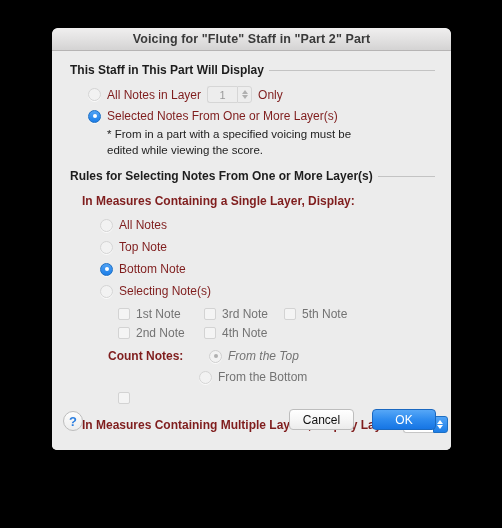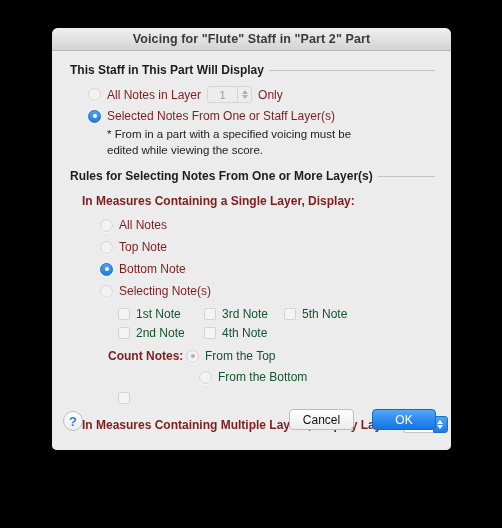--- a/index.html
+++ b/index.html
@@ -77,21 +77,21 @@
     position: absolute;
     display: flex;
     align-items: center;
     white-space: nowrap;
   }
   .txt {
     font-size: 12px;
     color: #7f1d1d;
   }
   .txt.dim {
-    color: #14532d;
+    color: #737373;
   }
   .txt.note {
     color: #1d1d1d;
     font-size: 11.5px;
   }
   .txt.bold {
     font-weight: bold;
   }
 
   
@@ -291,21 +291,21 @@
         <span class="arrows">
           <span class="up"></span>
           <span class="dn"></span>
         </span>
       </span>
       <span class="txt">Only</span>
     </div>
 
     <div class="row" style="left:36px; top:58px;">
       <span class="radio on"></span>
-      <span class="txt">Selected Notes From One or Staff Layer(s)</span>
+      <span class="txt">Selected Notes From One or More Layer(s)</span>
     </div>
 
     <div class="row" style="left:55px; top:77px;">
       <span class="txt note">* From in a part with a specified voicing must be</span>
     </div>
     <div class="row" style="left:55px; top:93px;">
       <span class="txt note">edited while viewing the score.</span>
     </div>
 
     <div class="section-head" style="top:118px;">
@@ -351,21 +351,21 @@
       <span class="txt dim">2nd Note</span>
     </div>
     <div class="row" style="left:152px; top:275px;">
       <span class="check"></span>
       <span class="txt dim">4th Note</span>
     </div>
 
     <div class="row" style="left:56px; top:298px;">
       <span class="txt bold">Count Notes:</span>
     </div>
-    <div class="row" style="left:134px; top:298px;">
+    <div class="row" style="left:157px; top:298px;font-style:italic;">
       <span class="radio on-dim"></span>
       <span class="txt dim">From the Top</span>
     </div>
     <div class="row" style="left:147px; top:319px;">
       <span class="radio off-dim"></span>
       <span class="txt dim">From the Bottom</span>
     </div>
 
     <div class="row" style="left:66px; top:341px;">
       <span class="check"></span>

